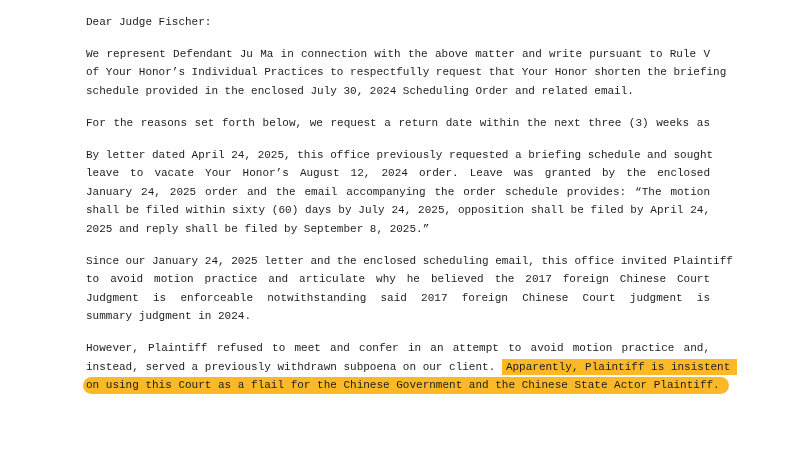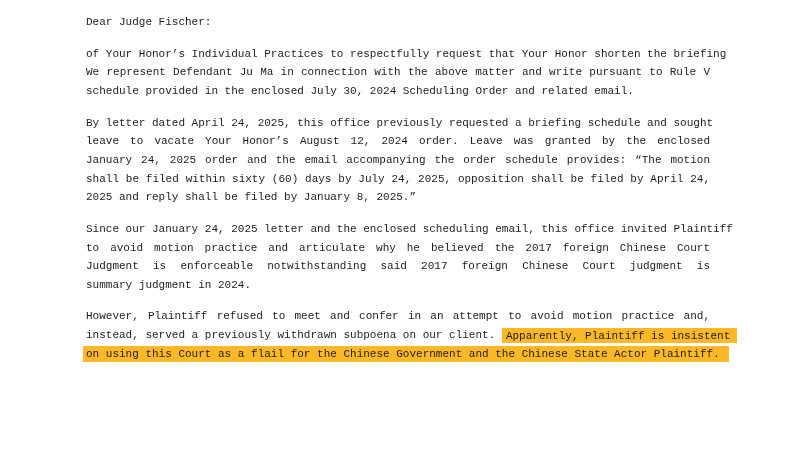--- a/index.html
+++ b/index.html
@@ -39,43 +39,45 @@
   }
   
   .para:last-child .line:nth-child(2) .hl {
     padding-right: 7px;
     margin-right: -8px;
   }
   
   .para:last-child .line:last-child .hl {
     padding: 2px 9px 2.5px 3px;
     margin-left: -3px;
+    border-radius: 10px;
   }
 </style>
 </head>
 <body>
 
 <div class="sheet">
   <div class="para">
     <div class="line">Dear Judge Fischer:</div>
   </div>
   <div>
       <div class="para">
+        <div class="line jl"><span>We represent Defendant Ju Ma in connection with the above matter and write pursuant to Rule V</span></div>
         <div class="line jl"><span>of Your Honor’s Individual Practices to respectfully request that Your Honor shorten the briefing</span></div>
-        <div class="line jl"><span>We represent Defendant Ju Ma in connection with the above matter and write pursuant to Rule V</span></div>
         <div class="line"><span>schedule provided in the enclosed July 30, 2024 Scheduling Order and related email.</span></div>
       </div>
       <div class="para">
+        <div class="line jl"><span>For the reasons set forth below, we request a return date within the next three (3) weeks as</span></div>
       </div>
       <div class="para">
         <div class="line jl"><span>By letter dated April 24, 2025, this office previously requested a briefing schedule and sought</span></div>
         <div class="line jl"><span>leave to vacate Your Honor’s August 12, 2024 order.  Leave was granted by the enclosed</span></div>
         <div class="line jl"><span>January 24, 2025 order and the email accompanying the order schedule provides: “The motion</span></div>
         <div class="line jl"><span>shall be filed within sixty (60) days by July 24, 2025, opposition shall be filed by April 24,</span></div>
-        <div class="line"><span>2025 and reply shall be filed by January 8, 2025.”</span></div>
+        <div class="line"><span>2025 and reply shall be filed by September 8, 2025.”</span></div>
       </div>
       <div class="para">
         <div class="line jl"><span>Since our January 24, 2025 letter and the enclosed scheduling email, this office invited Plaintiff</span></div>
         <div class="line jl"><span>to avoid motion practice and articulate why he believed the 2017 foreign Chinese Court</span></div>
         <div class="line jl"><span>Judgment is enforceable notwithstanding said 2017 foreign Chinese Court judgment is</span></div>
         <div class="line"><span>summary judgment in 2024.</span></div>
       </div>
       <div class="para">
         <div class="line jl"><span>However, Plaintiff refused to meet and confer in an attempt to avoid motion practice and,</span></div>
         <div class="line jl"><span>instead, served a previously withdrawn subpoena on our client. </span><span class="hl">Apparently, Plaintiff is insistent</span></div>

